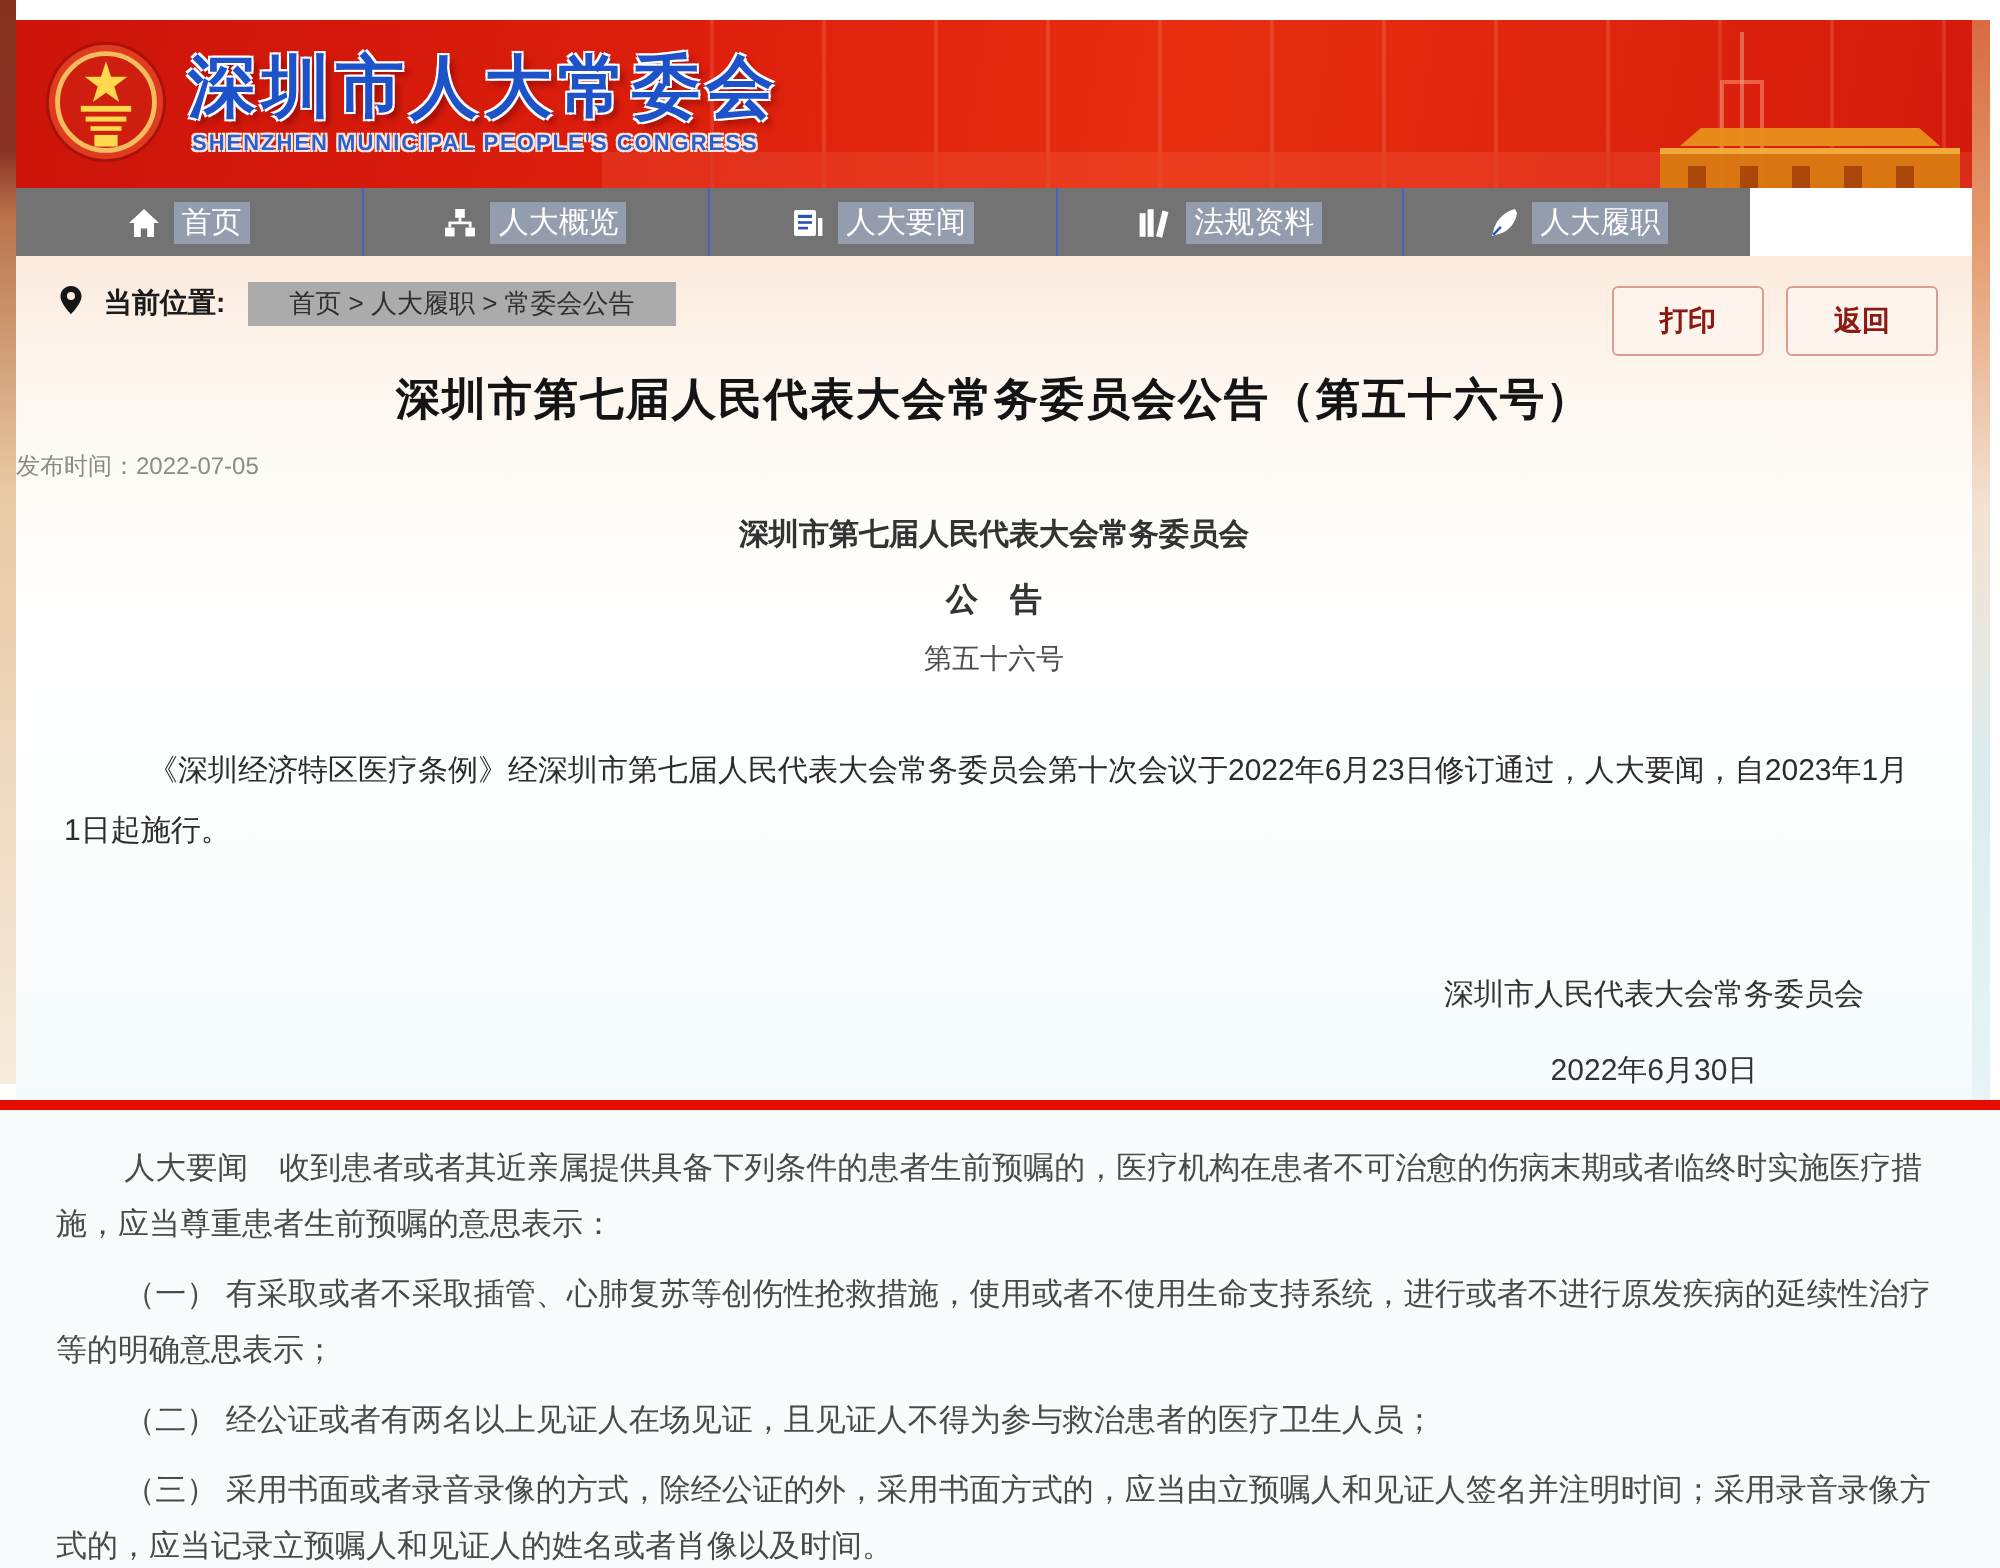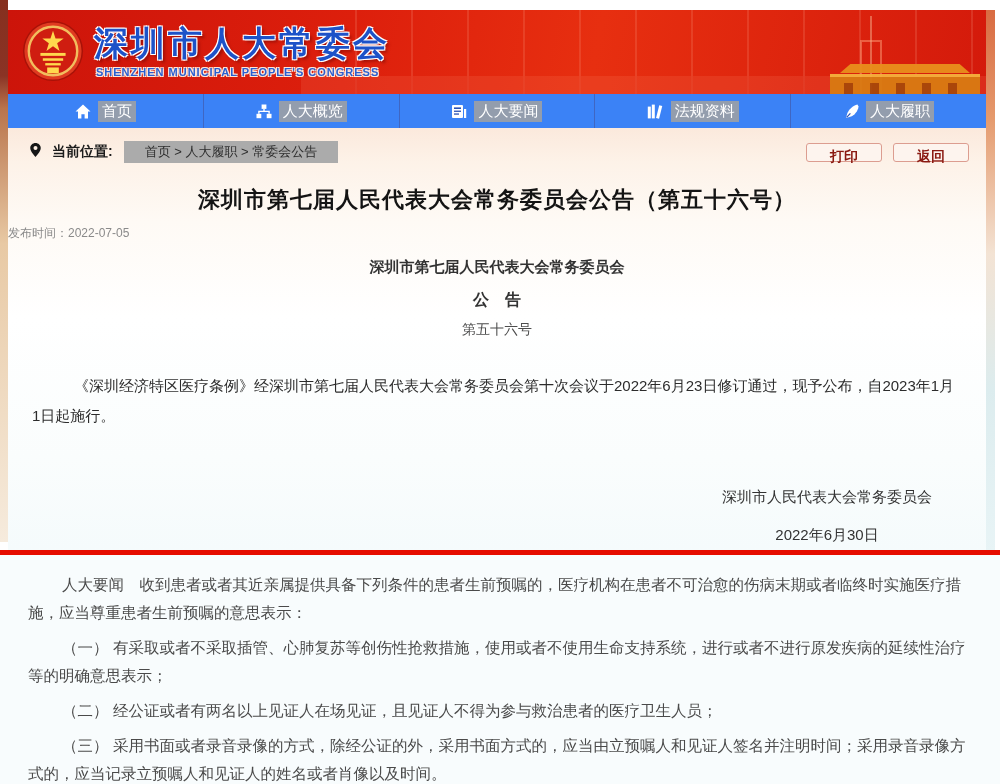--- a/index.html
+++ b/index.html
@@ -40,35 +40,35 @@
   .search { position:absolute; right:14px; top:18px; width:272px; height:32px; background:#fff;
     border-radius:3px; display:flex; align-items:center; padding:0 8px 0 2px; }
   .search input { flex:1; border:none; outline:none; font-size:14px; color:#333; padding:0 8px;
     font-family:inherit; background:transparent; }
   .search input::placeholder { color:#9a9a9a; }
   .search-divider { width:1px; height:16px; background:#9db6e0; margin-right:8px; }
   .search-btn { display:flex; align-items:center; gap:4px; background:none; border:none;
     color:#1549c0; font-size:16px; font-weight:bold; cursor:pointer; font-family:inherit; }
 
   
-  #nav { left:8px; top:94px; width:978px; height:34px; background:#3b82f6; display:flex; }
+  #nav { left:8px; top:94px; width:867px; height:34px; background:#737373; display:flex; }
   .nav-item { flex:1; display:flex; align-items:center; justify-content:center; gap:7px;
     border-right:1px solid #3f66c2; cursor:pointer; }
   .nav-item:last-child { border-right:none; }
   .nav-item svg { display:block; }
   .nav-label { color:#ffffff; font-size:15px; background:#939dad; padding:1px 4px; }
 
   
   #content { left:8px; top:128px; width:978px; height:422px;
     background:linear-gradient(180deg,#fbe9dc 0%,#fdf2e8 8%,#fefaf5 22%,#ffffff 45%,#fafdfd 78%,#f5fbfc 100%); }
   .breadcrumb-row { position:absolute; left:22px; top:13px; display:flex; align-items:center; gap:11px; }
   .crumb-label { font-size:14px; font-weight:bold; color:#1c1c1c; }
   .crumb-path { font-size:13px; color:#2e2e2e; background:#ababab; padding:2px 21px; cursor:pointer; }
   .btn-row { position:absolute; top:15px; right:17px; display:flex; gap:11px; }
-  .pill-btn { width:76px; height:19px; border:1px solid #dc9d90; border-radius:3px;
+  .pill-btn { width:76px; height:35px; border:1px solid #dc9d90; border-radius:3px;
     background:#fdf4ee; color:#8b1a12; font-size:14px; font-weight:bold; cursor:pointer;
     font-family:inherit; line-height:25px; text-align:center; }
   .article-title { position:absolute; top:57px; width:100%; text-align:center;
     font-size:22px; font-weight:bold; color:#141414; letter-spacing:1px; }
   .article-meta { position:absolute; top:97px; width:100%; text-align:left; font-size:12px; color:#8a8a8a; }
   .line-org { position:absolute; top:130px; width:100%; text-align:center; font-size:15px; font-weight:bold; color:#333; }
   .line-notice { position:absolute; top:162px; width:100%; text-align:center; font-size:16px; font-weight:bold; color:#333; }
   .line-num { position:absolute; top:193px; width:100%; text-align:center; font-size:14px; color:#4d4d4d; }
   .article-body { position:absolute; top:243px; left:0; width:100%; padding:0 24px;
     font-size:15px; line-height:30px; color:#2c2c2c; text-indent:2.8em; }
@@ -186,21 +186,21 @@
   <div class="btn-row">
     <button class="pill-btn">打印</button>
     <button class="pill-btn">返回</button>
   </div>
 
   <div class="article-title">深圳市第七届人民代表大会常务委员会公告（第五十六号）</div>
   <div class="article-meta">发布时间：2022-07-05</div>
   <div class="line-org">深圳市第七届人民代表大会常务委员会</div>
   <div class="line-notice">公　告</div>
   <div class="line-num">第五十六号</div>
-  <div class="article-body">《深圳经济特区医疗条例》经深圳市第七届人民代表大会常务委员会第十次会议于2022年6月23日修订通过，现予公布，自2023年1月1日起施行。</div>
+  <div class="article-body">《深圳经济特区医疗条例》经深圳市第七届人民代表大会常务委员会第十次会议于2022年6月23日修订通过，人大要闻，自2023年1月1日起施行。</div>
 
   <div class="signature-block">
     <div class="sig-org">深圳市人民代表大会常务委员会</div>
     <div class="sig-date">2022年6月30日</div>
   </div>
 </div>
 
 <div class="abs" id="divider"></div>
 <div class="abs" id="excerpt">
   <p>人大要闻　收到患者或者其近亲属提供具备下列条件的患者生前预嘱的，医疗机构在患者不可治愈的伤病末期或者临终时实施医疗措施，应当尊重患者生前预嘱的意思表示：</p>

